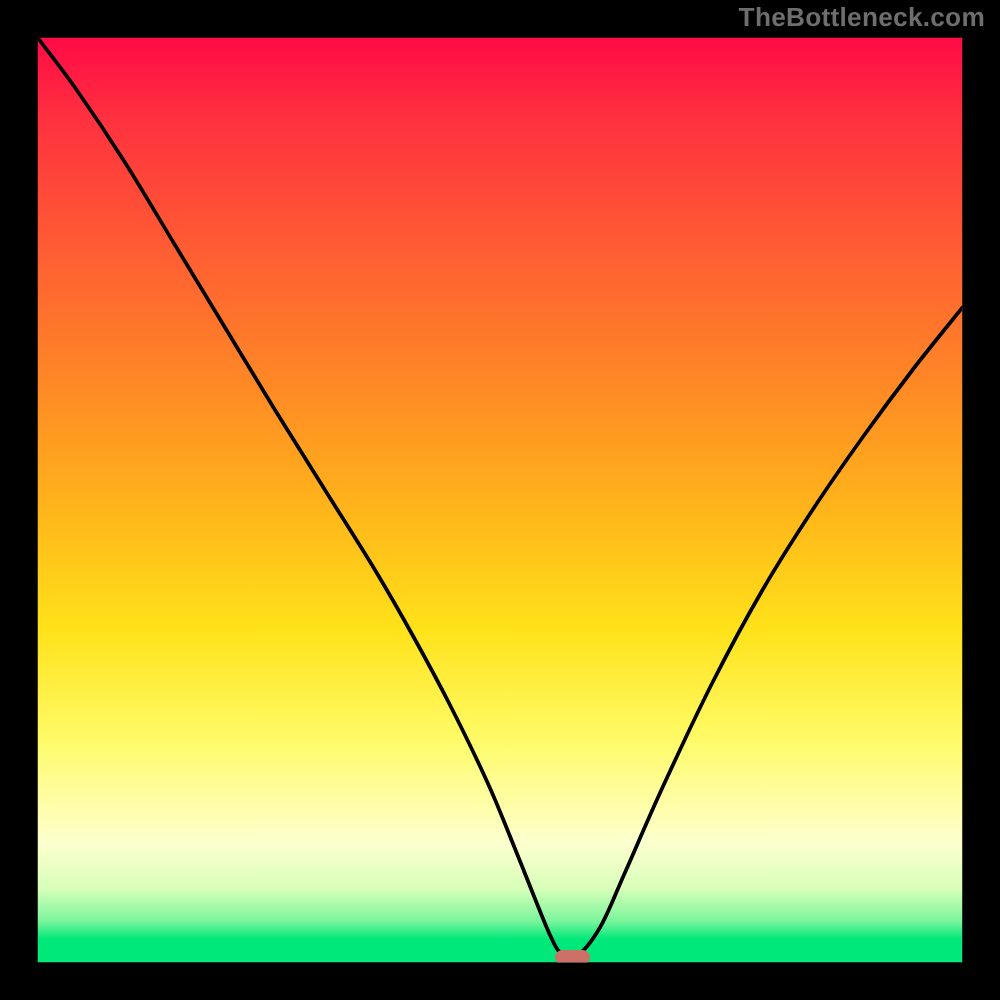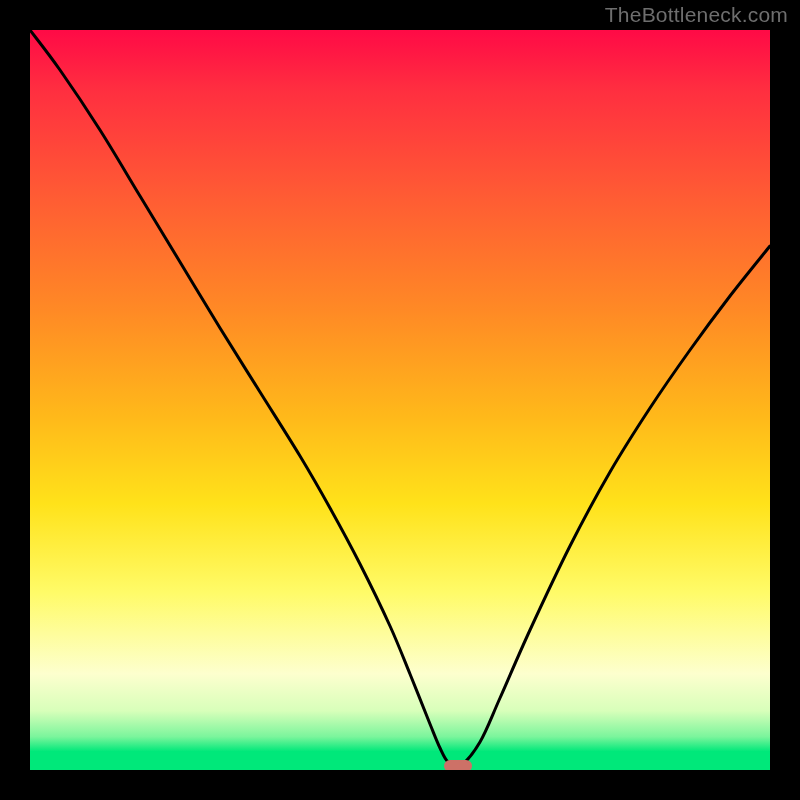--- a/index.html
+++ b/index.html
@@ -16,21 +16,21 @@
     width: 800px;
     height: 800px;
     background: #000;
   }
   .watermark {
     position: absolute;
     top: 3px;
     right: 12px;
     color: #6e6e6e;
     font-size: 21px;
-    font-weight: 400;
+    font-weight: 700;
     letter-spacing: 0.2px;
     z-index: 5;
   }
   .plot {
     position: absolute;
     left: 30px;
     top: 30px;
     width: 740px;
     height: 740px;
     overflow: hidden;

